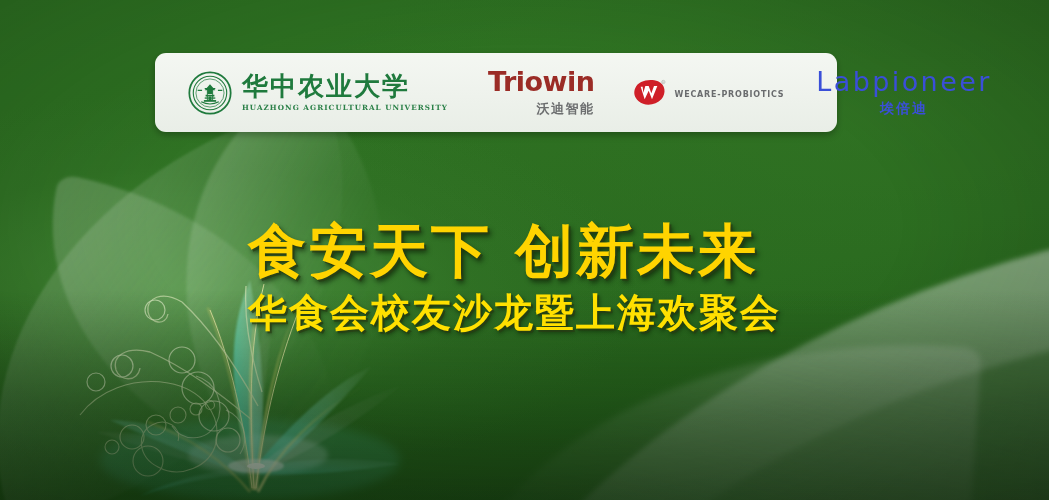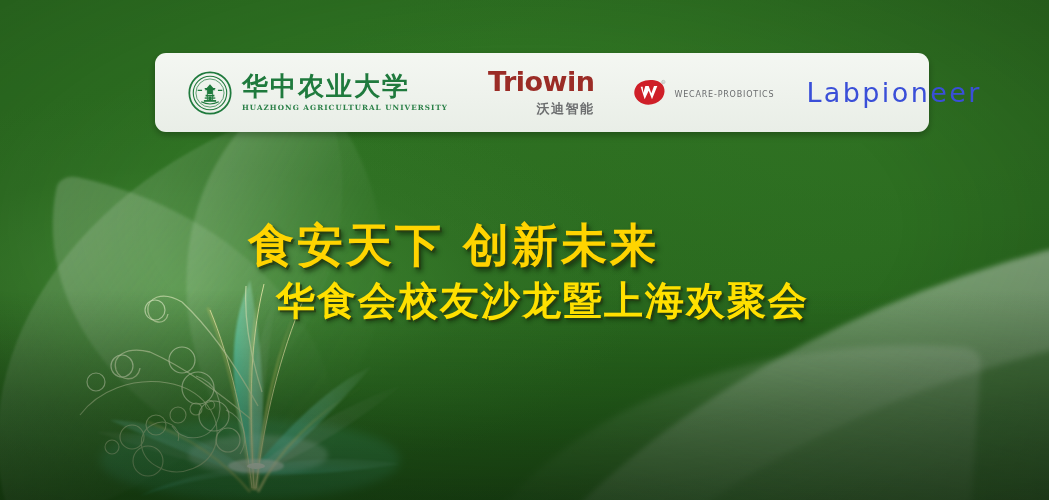--- a/index.html
+++ b/index.html
@@ -105,21 +105,21 @@
     position: absolute;
     left: 40px; top: 265px;
     width: 300px; height: 230px;
     pointer-events: none;
   }
 
   
   .logo-bar {
     position: absolute;
     left: 155px; top: 53px;
-    width: 774px; height: 79px;
+    width: 682px; height: 79px;
     background: linear-gradient(to bottom, #f4f7f2 0%, #eef2ec 55%, #e9eee7 100%);
     border-radius: 11px;
     box-shadow: 0 3px 7px rgba(0,0,0,0.28);
     display: flex;
     align-items: center;
     justify-content: flex-start;
   }
   .logo-slot {
     display: flex;
     align-items: center;
@@ -181,21 +181,21 @@
     font-size: 19px;
     font-weight: 700;
     color: #4a4a4c;
     letter-spacing: 1px;
     line-height: 1.05;
     white-space: nowrap;
   }
   .wecare-en {
     font-family: "DejaVu Sans", "Liberation Sans", sans-serif;
     font-size: 8px;
-    font-weight: 400;
+    font-weight: 700;
     color: #6a6c6e;
     letter-spacing: 0.8px;
     margin-top: 3px;
     white-space: nowrap;
   }
 
   
   .labp-wrap { text-align: center; }
   .labp-en {
     font-family: "DejaVu Sans", "Liberation Sans", sans-serif;
@@ -218,21 +218,21 @@
 
   
   .headline-block {
     position: absolute;
     left: 248px;
     top: 222px;
     width: 620px;
   }
   .headline {
     font-family: "DejaVu Sans", "Liberation Sans", sans-serif;
-    font-size: 46px;
+    font-size: 58px;
     font-weight: 700;
     color: #ffd400;
     letter-spacing: 3px;
     line-height: 1.0;
     white-space: nowrap;
     text-shadow:
        2px 2px 0 rgba(40,60,20,0.75),
        3px 4px 5px rgba(10,30,5,0.70);
   }
   .subheadline {
@@ -240,21 +240,20 @@
     font-size: 39px;
     font-weight: 700;
     color: #ffe000;
     letter-spacing: 2px;
     line-height: 1.0;
     margin-top: 13px;
     white-space: nowrap;
     text-shadow:
        2px 2px 0 rgba(40,60,20,0.72),
        2px 3px 4px rgba(10,30,5,0.62);
-    margin-left: 28px;
   }
 </style>
 </head>
 <body>
 
 <div id="banner">
 
   <div class="bg-base"></div>
   <div class="leaf leaf-a"></div>
   <div class="leaf leaf-c"></div>
@@ -402,20 +401,21 @@
         <text x="90" y="15.5" font-size="7" fill="#9a9a9a" text-anchor="middle" font-family="DejaVu Sans, sans-serif">R</text>
       </svg>
       <div class="wecare-text">
         <div class="wecare-en">WECARE-PROBIOTICS</div>
       </div>
     </div>
 
     <div class="logo-slot slot-labp">
       <div class="labp-wrap">
         <div class="labp-en">Labpioneer</div>
+        <div class="labp-cn">埃倍迪</div>
       </div>
     </div>
 
   </div>
 
   <div class="headline-block">
     <div class="headline">食安天下 创新未来</div>
     <div class="subheadline">华食会校友沙龙暨上海欢聚会</div>
   </div>
 

